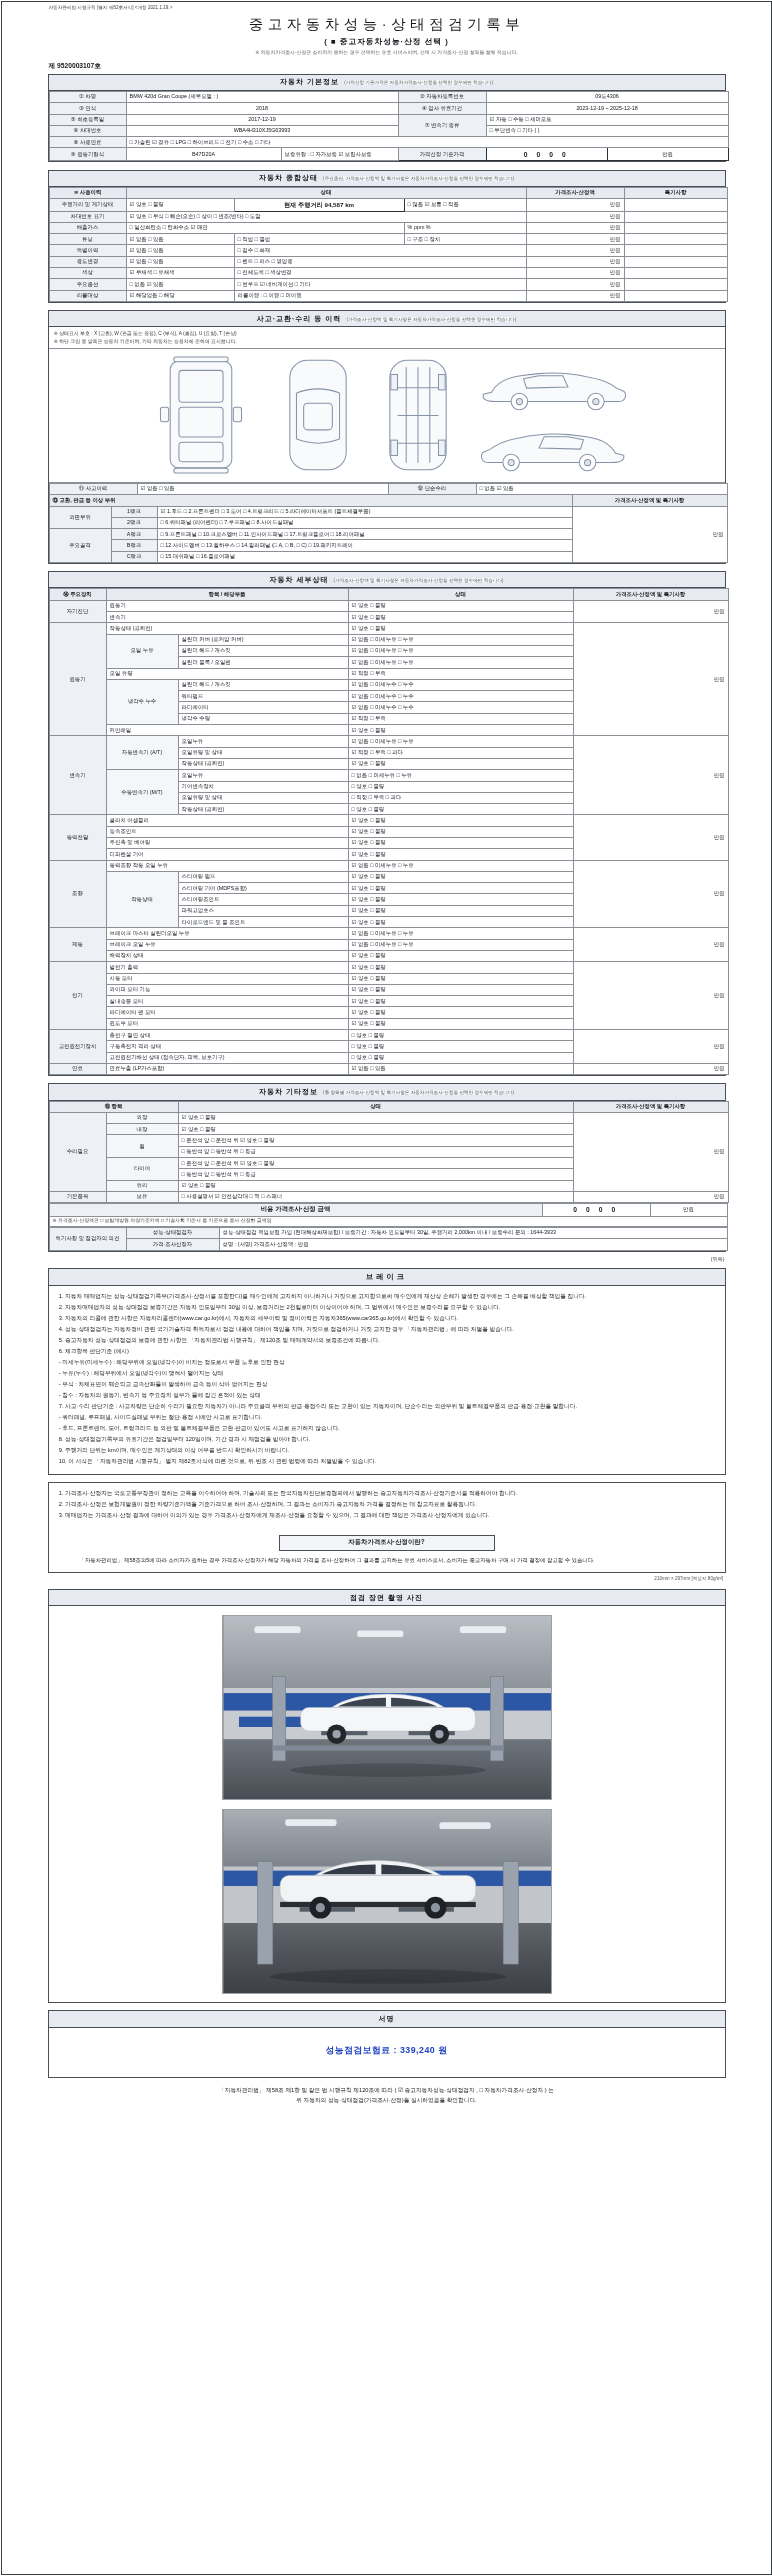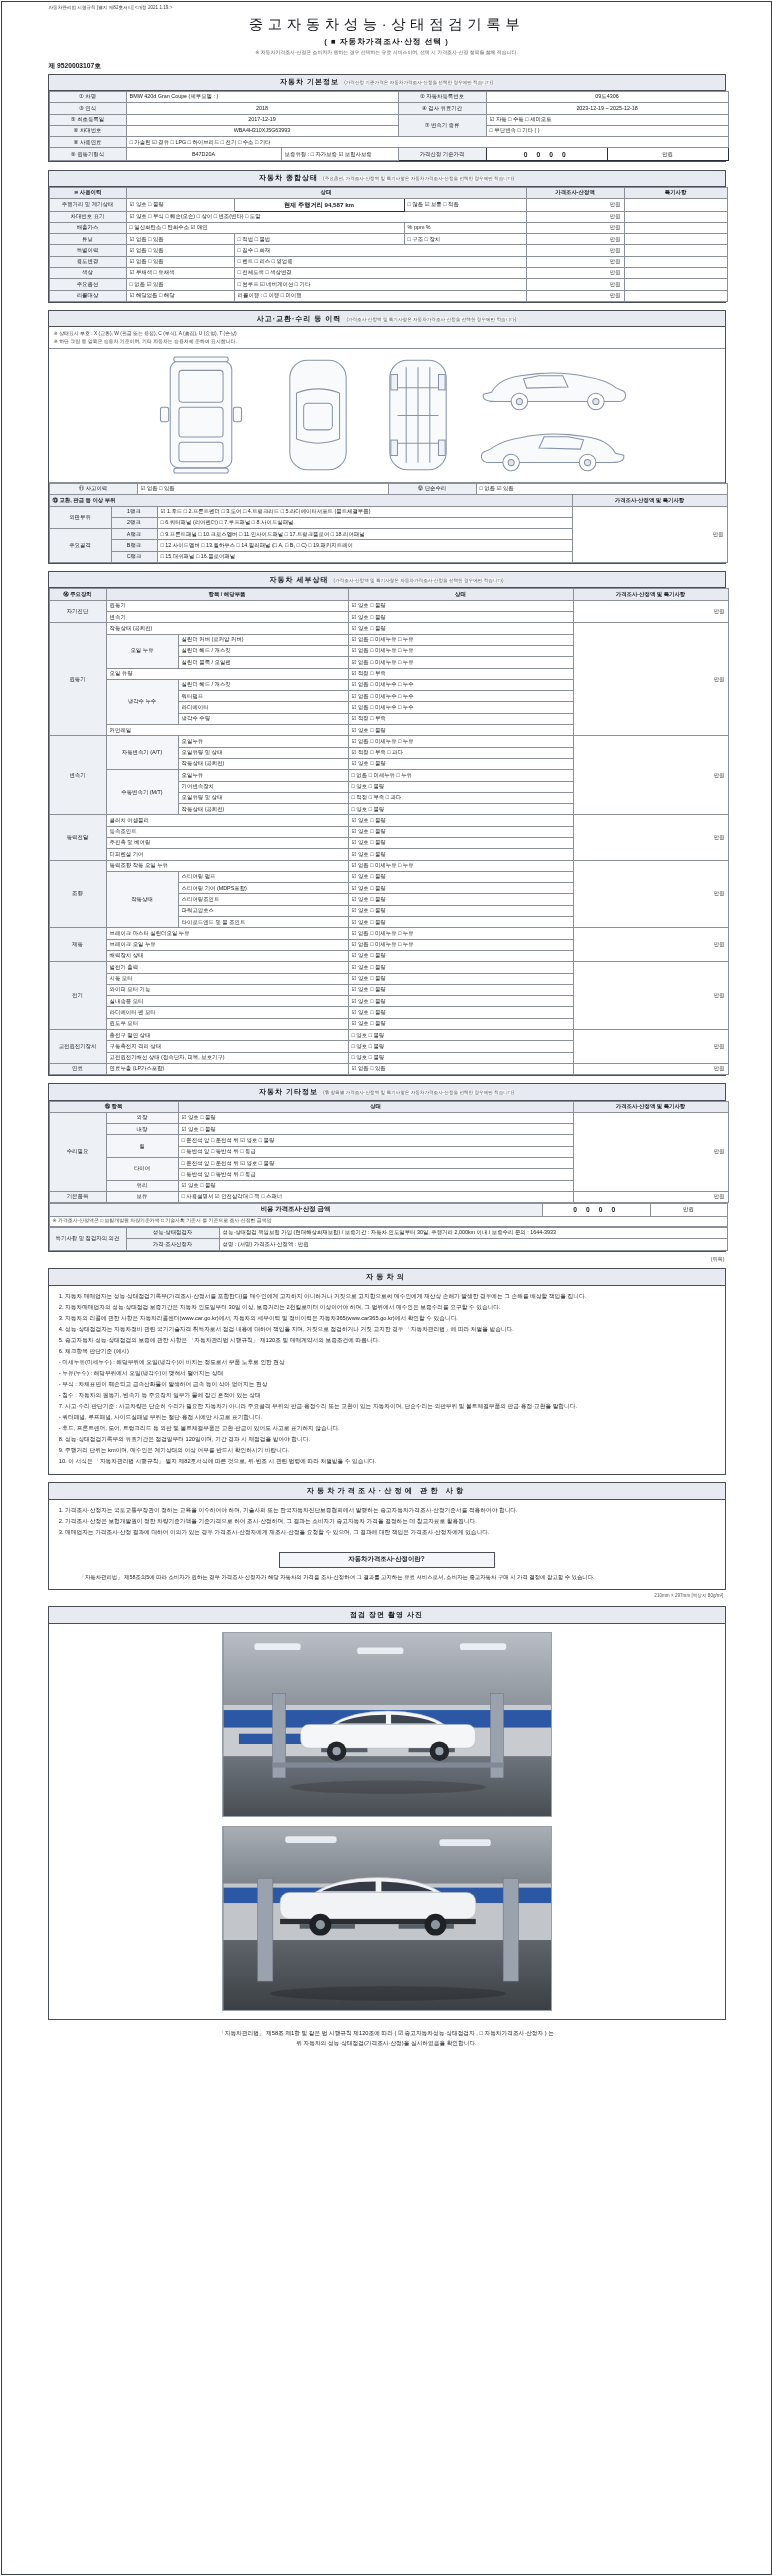--- a/index.html
+++ b/index.html
@@ -46,21 +46,21 @@
   .footer-lines{text-align:center;font-size:5.7px;line-height:1.8;margin:2.1px 0 10.3px}
 </style>
 </head>
 <body>
 <div class="canvas-border"></div>
 
 <div class="page">
 
   <div class="topnote">자동차관리법 시행규칙 [별지 제82호서식] &lt;개정 2021.1.19.&gt;</div>
   <div class="title">중고자동차성능·상태점검기록부</div>
-  <div class="subtitle">( ■ 자동차가격조사·산정 선택 )</div>
+  <div class="subtitle">( ■ 중고자동차성능·산정 선택 )</div>
   <div class="hnote">※ 자동차가격조사·산정은 소비자가 원하는 경우 선택하는 유료 서비스이며, 선택 시 가격조사·산정 항목을 함께 적습니다.</div>
   <div class="docno">제 9520003107호</div>
 
   <div class="box">
     <div class="sechead">
       <span>자동차 기본정보</span><span class="sub">(가격산정 기준가격은 자동차가격조사·산정을 선택한 경우에만 적습니다)</span>
     </div>
     <table>
       <colgroup>
           <col style="width:77px">
@@ -614,21 +614,21 @@
             <td class="lbl">가격·조사산정자</td>
             <td>성명 :                         (서명)            가격조사·산정액 :                       만원</td>
           </tr>
         </tbody>
     </table>
   </div>
 
   <div class="backmark">(뒤쪽)</div>
 
   <div class="box">
-    <div class="notice-head">자동차의</div>
+    <div class="notice-head">브레이크</div>
     <div class="notice-body">
         <div class="nline">1. 자동차 매매업자는 성능·상태점검기록부(가격조사·산정서를 포함한다)를 매수인에게 고지하지 아니하거나 거짓으로 고지함으로써 매수인에게 재산상 손해가 발생한 경우에는 그 손해를 배상할 책임을 집니다.</div>
         <div class="nline">2. 자동차매매업자의 성능·상태점검 보증기간은 자동차 인도일부터 30일 이상, 보증거리는 2천킬로미터 이상이어야 하며, 그 범위에서 매수인은 보증수리를 요구할 수 있습니다.</div>
         <div class="nline">3. 자동차의 리콜에 관한 사항은 자동차리콜센터(www.car.go.kr)에서, 자동차의 세부이력 및 정비이력은 자동차365(www.car365.go.kr)에서 확인할 수 있습니다.</div>
         <div class="nline">4. 성능·상태점검자는 자동차정비 관련 국가기술자격 취득자로서 점검 내용에 대하여 책임을 지며, 거짓으로 점검하거나 거짓 고지한 경우 「자동차관리법」에 따라 처벌을 받습니다.</div>
         <div class="nline">5. 중고자동차 성능·상태점검의 보증에 관한 사항은 「자동차관리법 시행규칙」 제120조 및 매매계약서의 보증조건에 따릅니다.</div>
         <div class="nline">6. 체크항목 판단기준 (예시)</div>
         <div class="nline">    - 미세누유(미세누수) : 해당부위에 오일(냉각수)이 비치는 정도로서 부품 노후로 인한 현상</div>
         <div class="nline">    - 누유(누수) : 해당부위에서 오일(냉각수)이 맺혀서 떨어지는 상태</div>
         <div class="nline">    - 부식 : 차체표면이 훼손되고 금속산화물이 발생하여 금속 등이 삭아 없어지는 현상</div>
@@ -636,21 +636,20 @@
         <div class="nline">7. 사고·수리 판단기준 : 사고차량은 단순히 수리가 필요한 자동차가 아니라 주요골격 부위의 판금·용접수리 또는 교환이 있는 자동차이며, 단순수리는 외판부위 및 볼트체결부품의 판금·용접·교환을 말합니다.</div>
         <div class="nline">    - 쿼터패널, 루프패널, 사이드실패널 부위는 절단·용접 시에만 사고로 표기합니다.</div>
         <div class="nline">    - 후드, 프론트펜더, 도어, 트렁크리드 등 외판 및 볼트체결부품은 교환·판금이 있어도 사고로 표기하지 않습니다.</div>
         <div class="nline">8. 성능·상태점검기록부의 유효기간은 점검일부터 120일이며, 기간 경과 시 재점검을 받아야 합니다.</div>
         <div class="nline">9. 주행거리 단위는 km이며, 매수인은 계기상태의 이상 여부를 반드시 확인하시기 바랍니다.</div>
         <div class="nline">10. 이 서식은 「자동차관리법 시행규칙」 별지 제82호서식에 따른 것으로, 위·변조 시 관련 법령에 따라 처벌받을 수 있습니다.</div>
       </div>
   </div>
 
   <div class="box">
-    <div class="notice-head">자동차가격조사·산정에 관한 사항</div>
     <div class="notice-body">
         <div class="nline">1. 가격조사·산정자는 국토교통부장관이 정하는 교육을 이수하여야 하며, 기술사회 또는 한국자동차진단보증협회에서 발행하는 중고자동차가격조사·산정기준서를 적용하여야 합니다.</div>
         <div class="nline">2. 가격조사·산정은 보험개발원이 정한 차량기준가액을 기준가격으로 하여 조사·산정하며, 그 결과는 소비자가 중고자동차 가격을 결정하는 데 참고자료로 활용됩니다.</div>
         <div class="nline">3. 매매업자는 가격조사·산정 결과에 대하여 이의가 있는 경우 가격조사·산정자에게 재조사·산정을 요청할 수 있으며, 그 결과에 대한 책임은 가격조사·산정자에게 있습니다.</div>
       </div>
     <div class="pib">자동차가격조사·산정이란?</div>
     <div class="pib-body">「자동차관리법」 제58조의5에 따라 소비자가 원하는 경우 가격조사·산정자가 해당 자동차의 가격을 조사·산정하여 그 결과를 고지하는 유료 서비스로서, 소비자는 중고자동차 구매 시 가격 결정에 참고할 수 있습니다.</div>
   </div>
 
   <div class="paper-spec">210mm × 297mm [백상지 80g/m²]</div>
@@ -728,20 +727,26 @@
             <circle cx="70" cy="84" r="19" fill="#1e2125"></circle>
               <circle cx="70" cy="84" r="8" fill="#8d959f"></circle>
             <circle cx="270" cy="84" r="19" fill="#1e2125"></circle>
               <circle cx="270" cy="84" r="8" fill="#8d959f"></circle>
           </g>
         </svg>
       </div>
     </div>
   </div>
 
+  <div class="box">
+    <div class="sechead">서명</div>
+    <div class="sig-body">
+      <div class="insurance">성능점검보험료 : 339,240 원</div>
+    </div>
+  </div>
 
   <div class="footer-lines">
     <div>「자동차관리법」 제58조 제1항 및 같은 법 시행규칙 제120조에 따라 ( ☑ 중고자동차성능·상태점검자 , □ 자동차가격조사·산정자 ) 는</div>
     <div>위 자동차의 성능·상태점검(가격조사·산정)을 실시하였음을 확인합니다.</div>
   </div>
 
 </div>
 
 
 </body></html>

